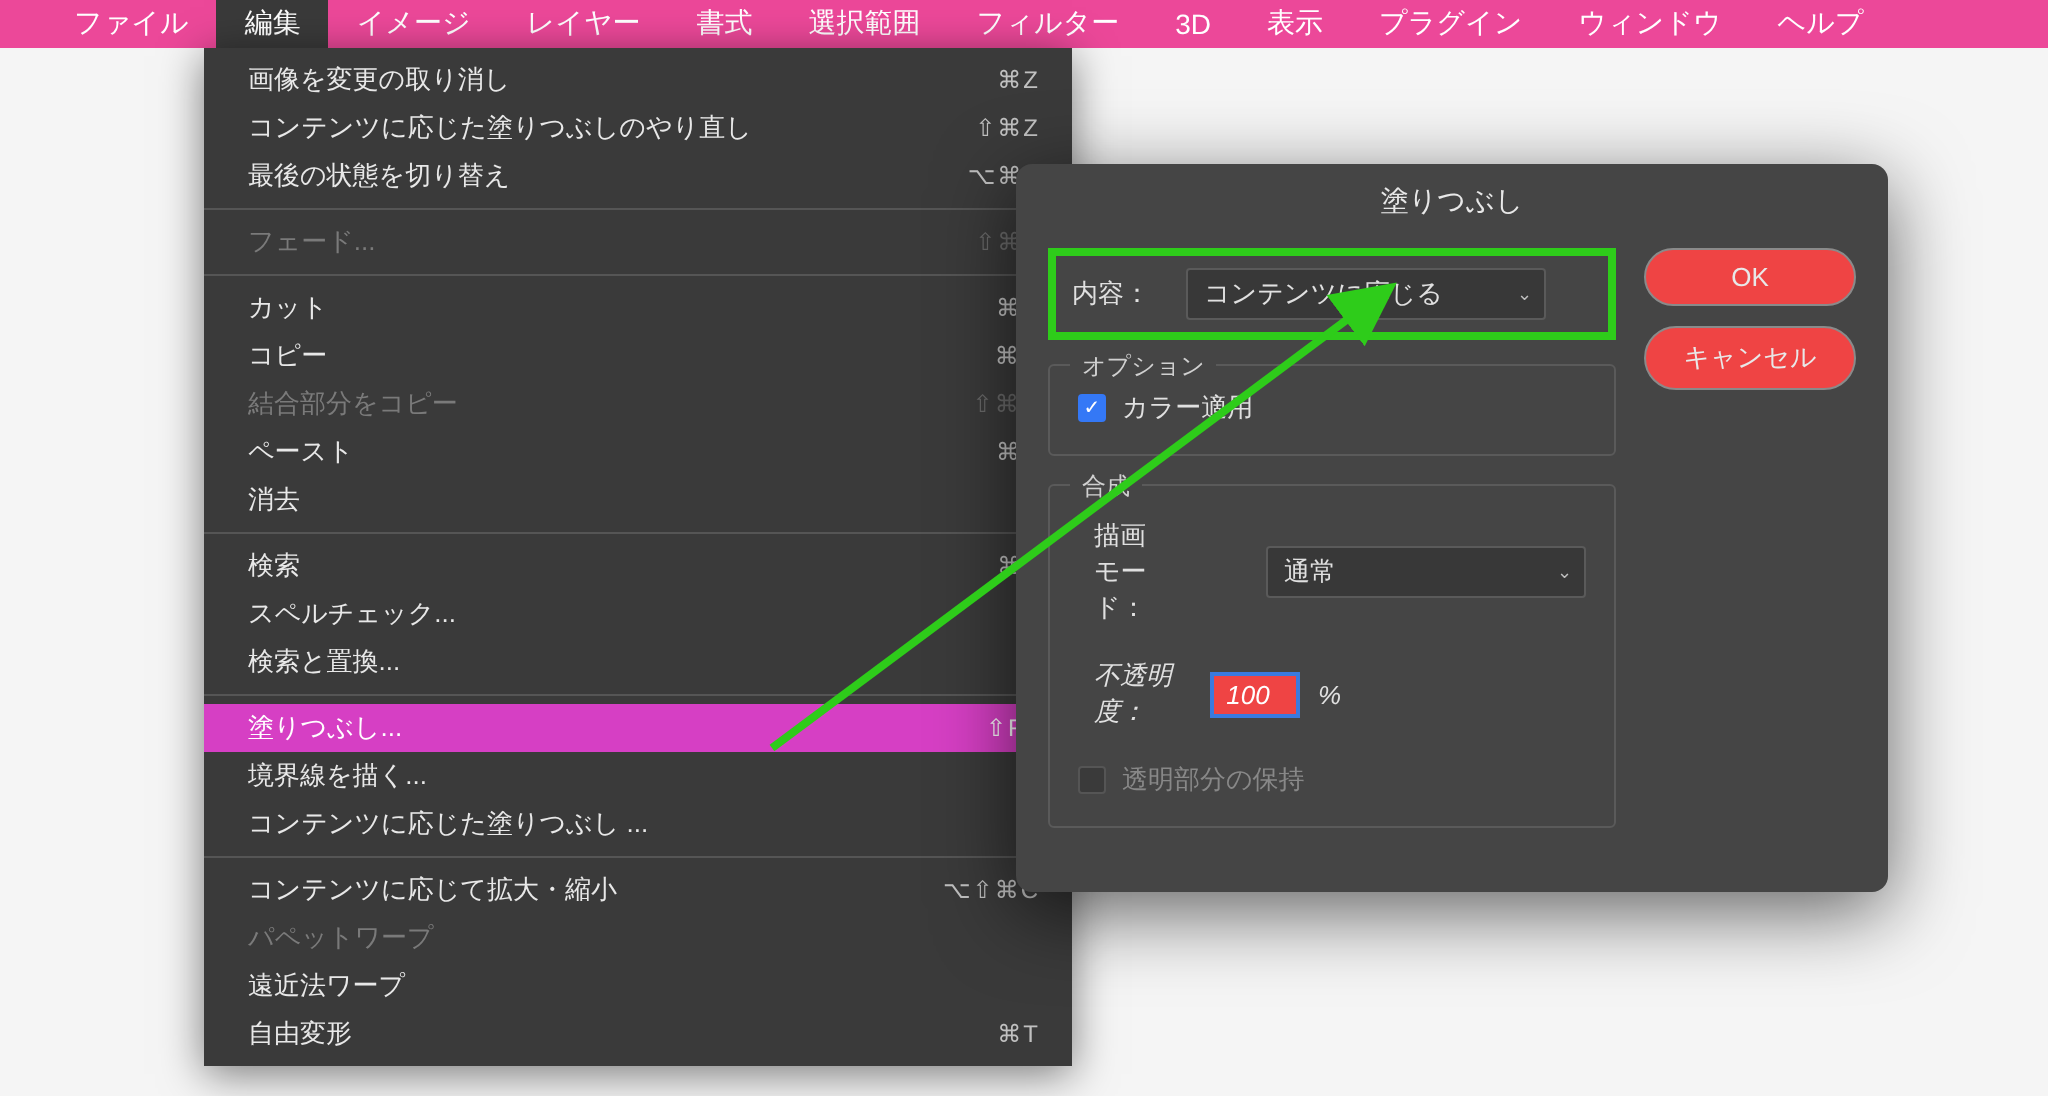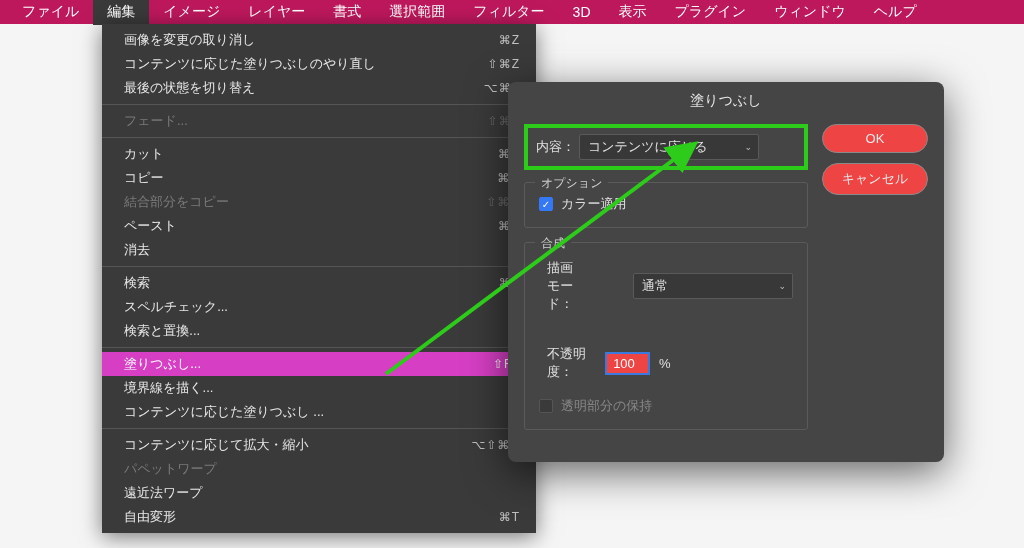--- a/index.html
+++ b/index.html
@@ -7,25 +7,25 @@
       width: 1024px;
       height: 548px;
       background: #f5f5f5;
       font-family: -apple-system, "Hiragino Sans", sans-serif;
       font-size: 13px;
       color: #e0e0e0;
       overflow: hidden;
       position: relative;
     }
     .menubar {
-      background: #be185d;
+      background: #ec4899;
       height: 24px;
       display: flex;
       align-items: center;
-      padding: 0 8px;
+      padding: 0 23px;
       gap: 0;
     }
     .menubar-item {
       color: #fff;
       padding: 4px 14px;
       font-size: 14px;
       cursor: default;
     }
     .menubar-item.active {
       background: #3a3a3a;
@@ -109,21 +109,21 @@
       display: flex;
       align-items: center;
       gap: 8px;
       padding: 4px 8px;
     }
     .highlight-box {
       border: 4px solid #2ecc1a;
       padding: 6px 8px;
       display: flex;
       align-items: center;
-      gap: 4px;
+      gap: 18px;
       margin-bottom: 12px;
     }
     .field-label {
       font-size: 13px;
       color: #e0e0e0;
     }
     .select {
       background: #383838;
       border: 1px solid #5a5a5a;
       color: #e0e0e0;
@@ -333,21 +333,21 @@
 
       <div class="fieldset">
         <div class="fieldset-legend">合成</div>
         <div class="field-row row-right">
           <span class="field-label">描画モード：</span>
           <div class="select small">
             <span>通常</span>
             <span class="select-arrow">⌄</span>
           </div>
         </div>
-        <div class="field-row row-right gap4" style="margin-top:24px;">
+        <div class="field-row row-right gap4" style="margin-top:8px;font-style:italic;">
           <span class="field-label">不透明度：</span>
           <span class="num-input">100</span>
           <span class="field-label" style="margin-left:6px;width:158px;">%</span>
         </div>
         <div class="checkbox-row" style="margin-top:12px;">
           <span class="checkbox disabled"></span>
           <span class="field-label disabled-text">透明部分の保持</span>
         </div>
       </div>
     </div>

